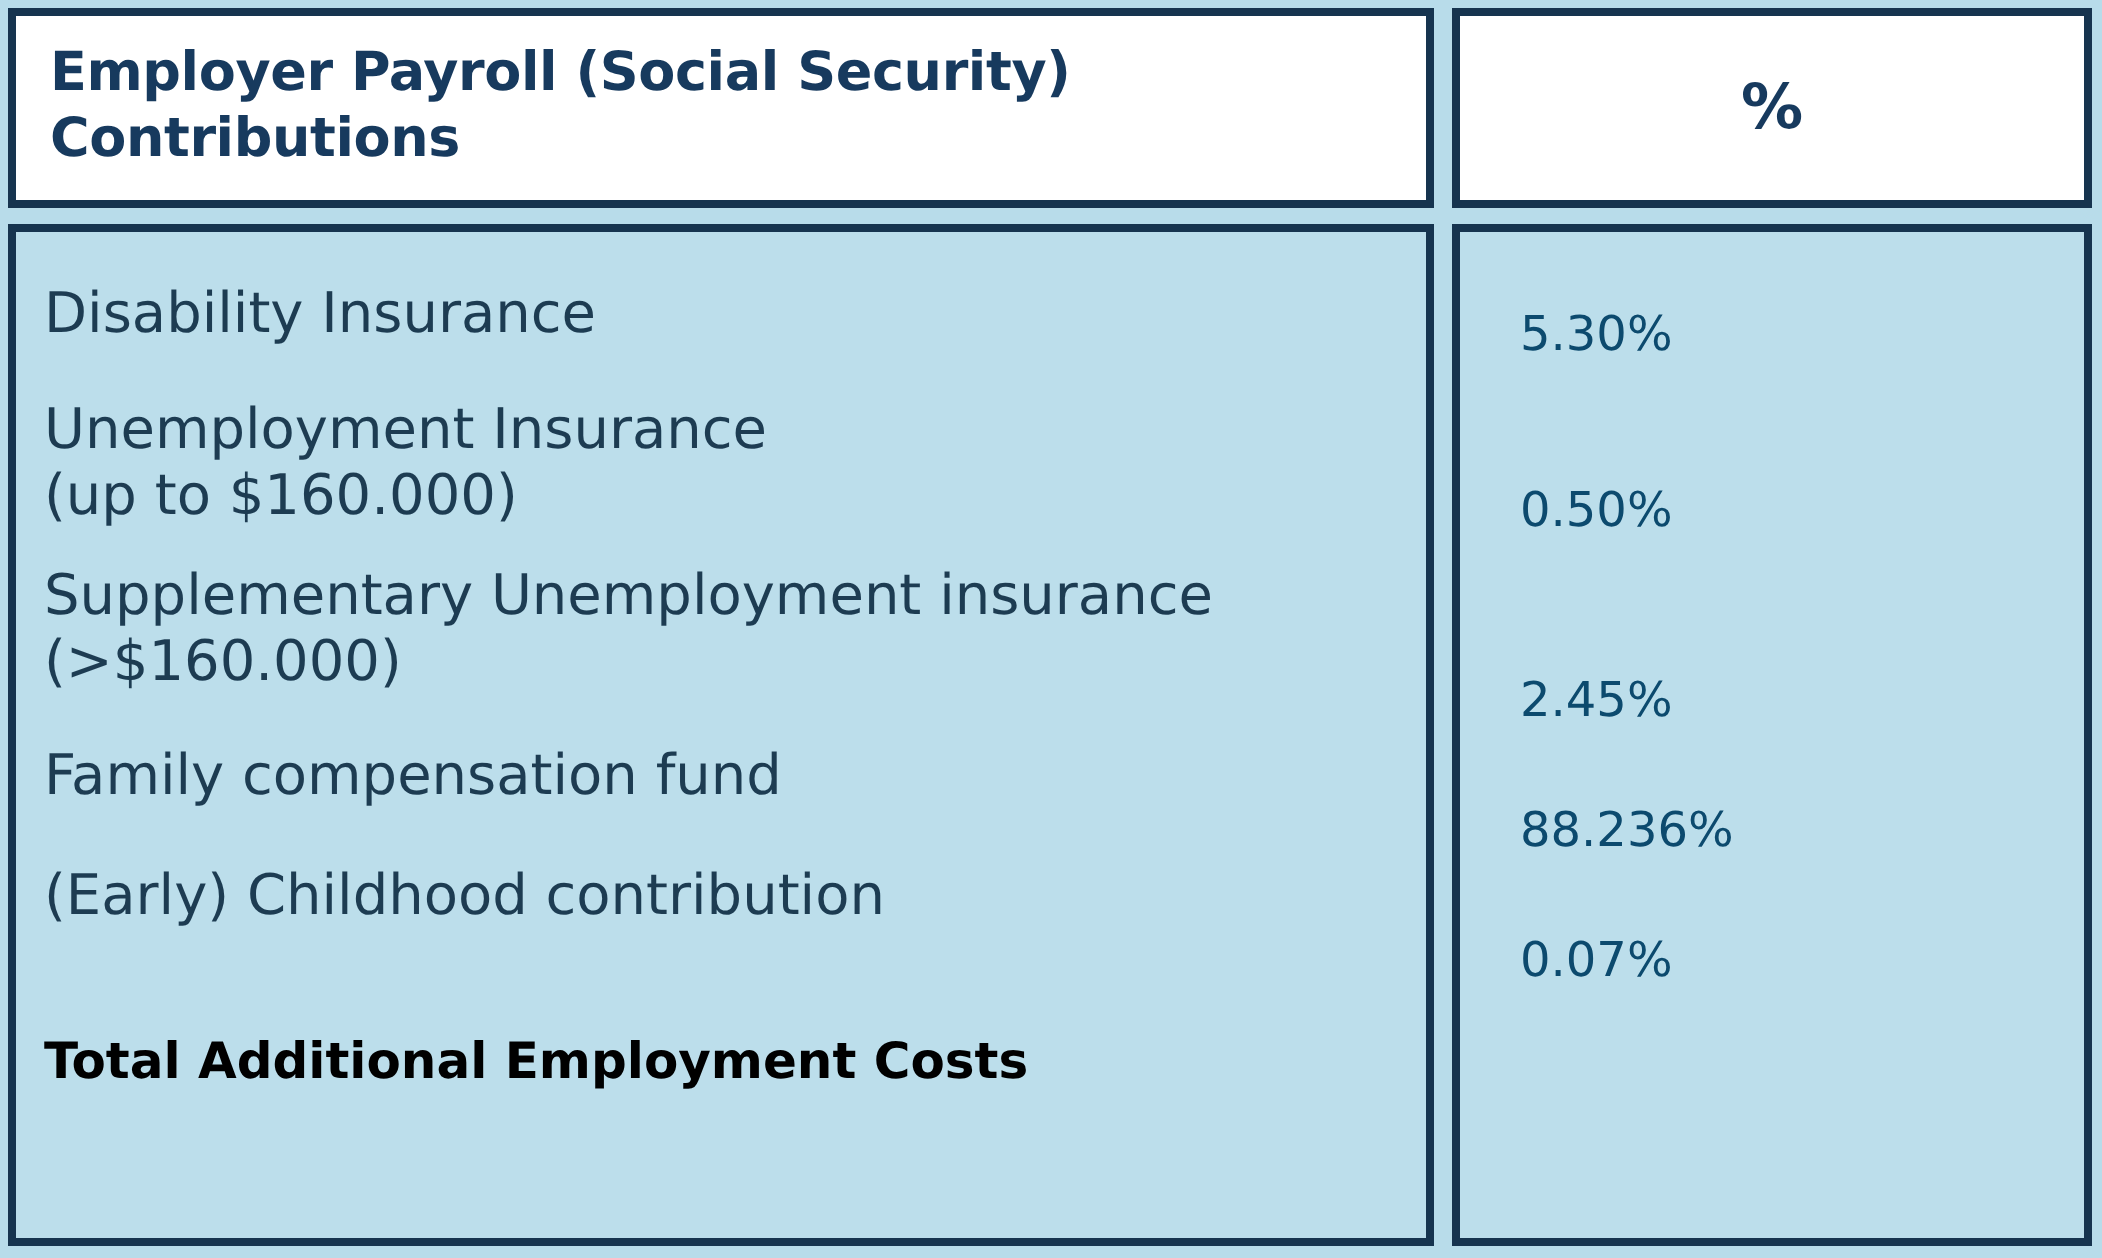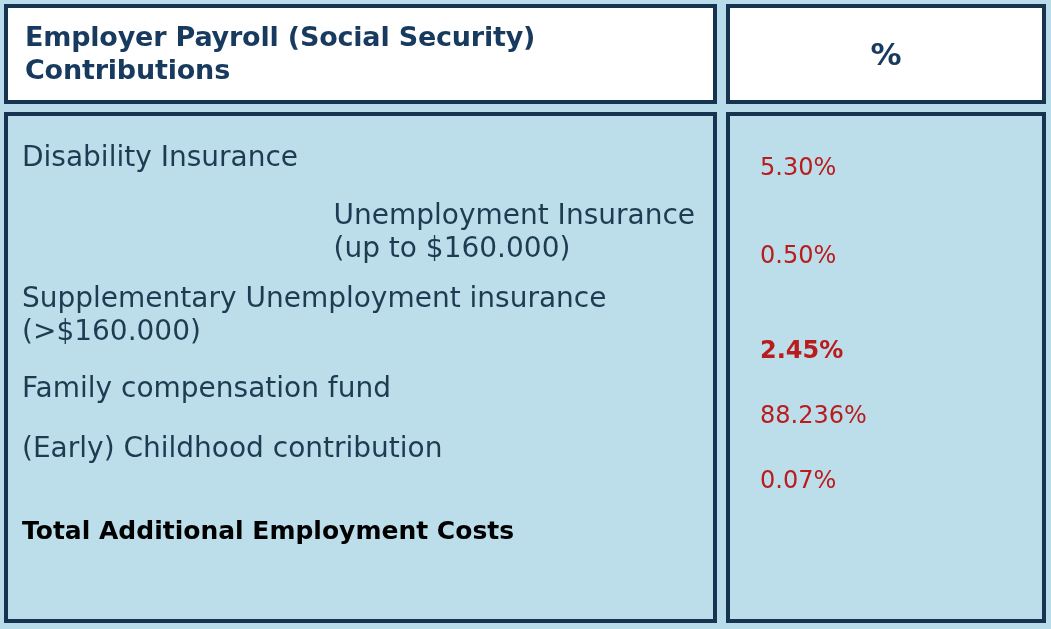--- a/index.html
+++ b/index.html
@@ -89,35 +89,35 @@
     font-size: 25px;
     color: #000000;
   }
   
   .rowslot {
     display: flex;
     flex-direction: column;
     justify-content: flex-start;
   }
   .slot-1 { height: 58px; }
-  .slot-2 { height: 83px; align-items: flex-end; }
+  .slot-2 { height: 83px; }
   .slot-3 { height: 90px; }
   .slot-4 { height: 60px; }
   .slot-5 { height: 60px; }
   .slot-6 { height: 84px; }
   .slot-7 { height: 60px; }
 
   .pslot-1 { height: 58px; padding-top: 13px; }
   .pslot-2 { height: 83px; padding-top: 29px; }
   .pslot-3 { height: 90px; padding-top: 30px; }
-  .pslot-4 { height: 60px; padding-top: 5px; font-weight: bold; }
+  .pslot-4 { height: 60px; padding-top: 5px; }
   .pslot-5 { height: 60px; padding-top: 5px; }
   .pslot-6 { height: 84px; padding-top: 5px; }
   .value {
-    color: #b91c1c;
+    color: #0c4a6e;
     font-size: 24px;
     line-height: 1.1;
   }
 </style>
 </head>
 <body>
 
 <div class="table-wrap">
 
   <div class="header-row">

